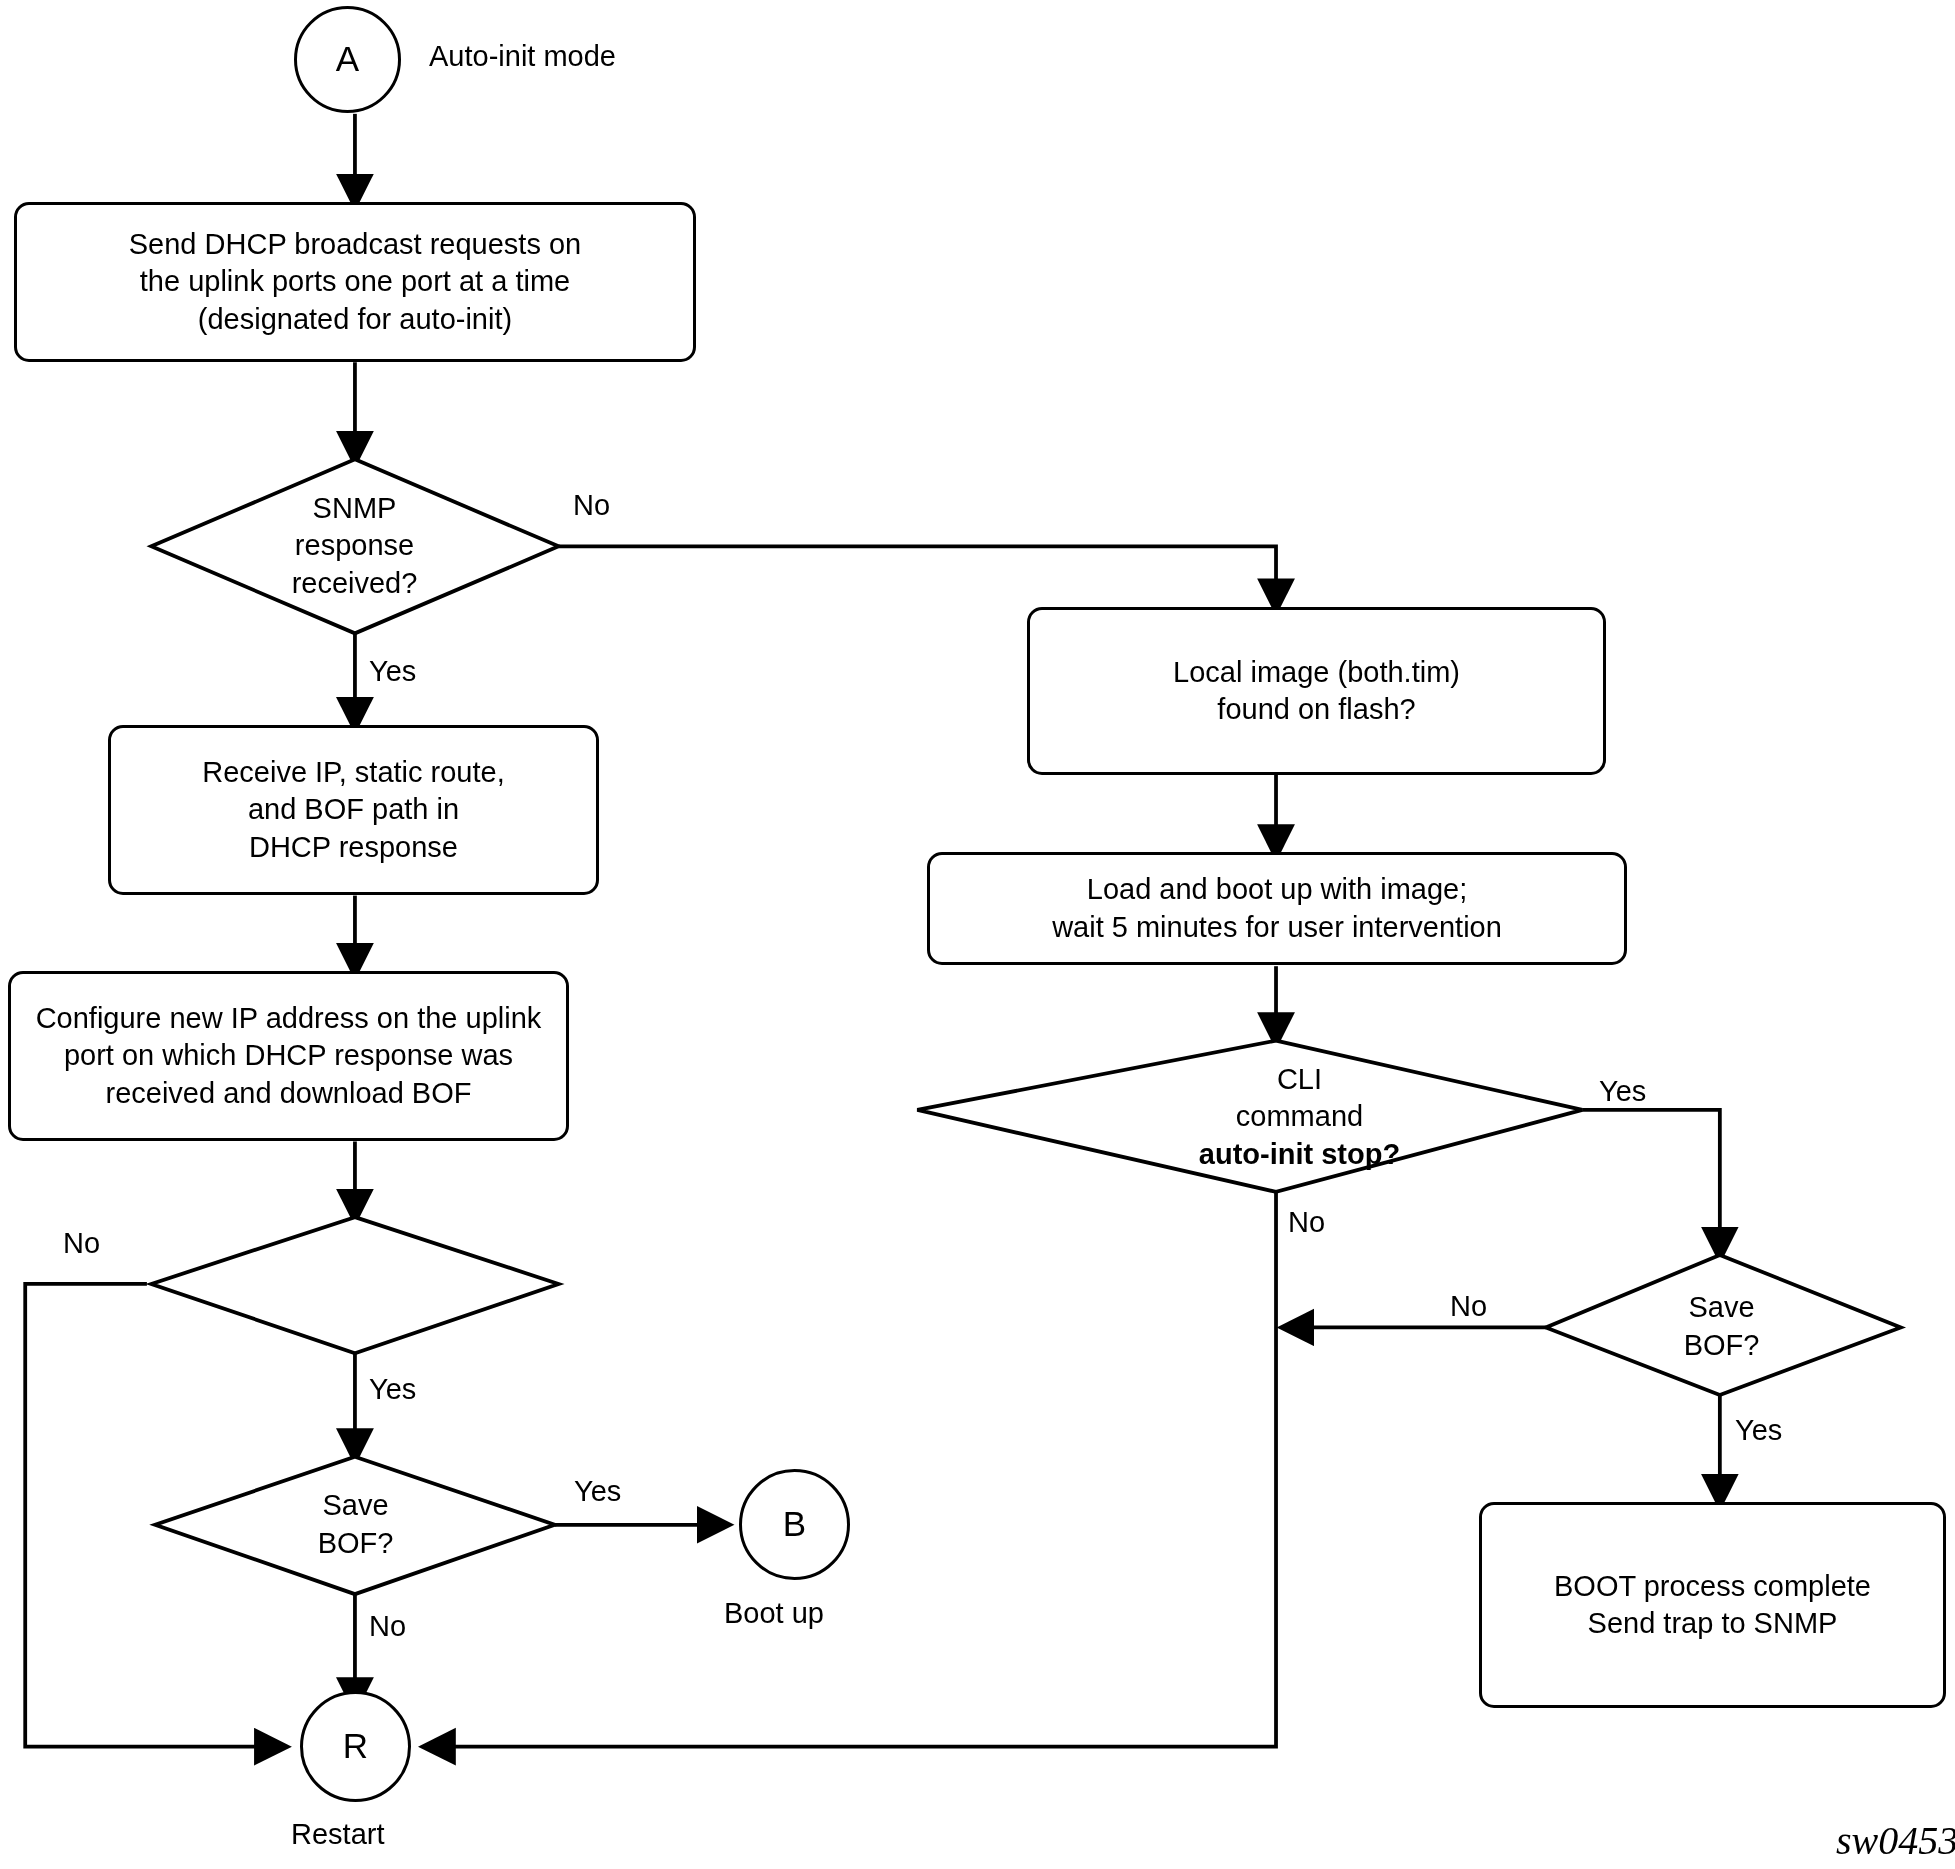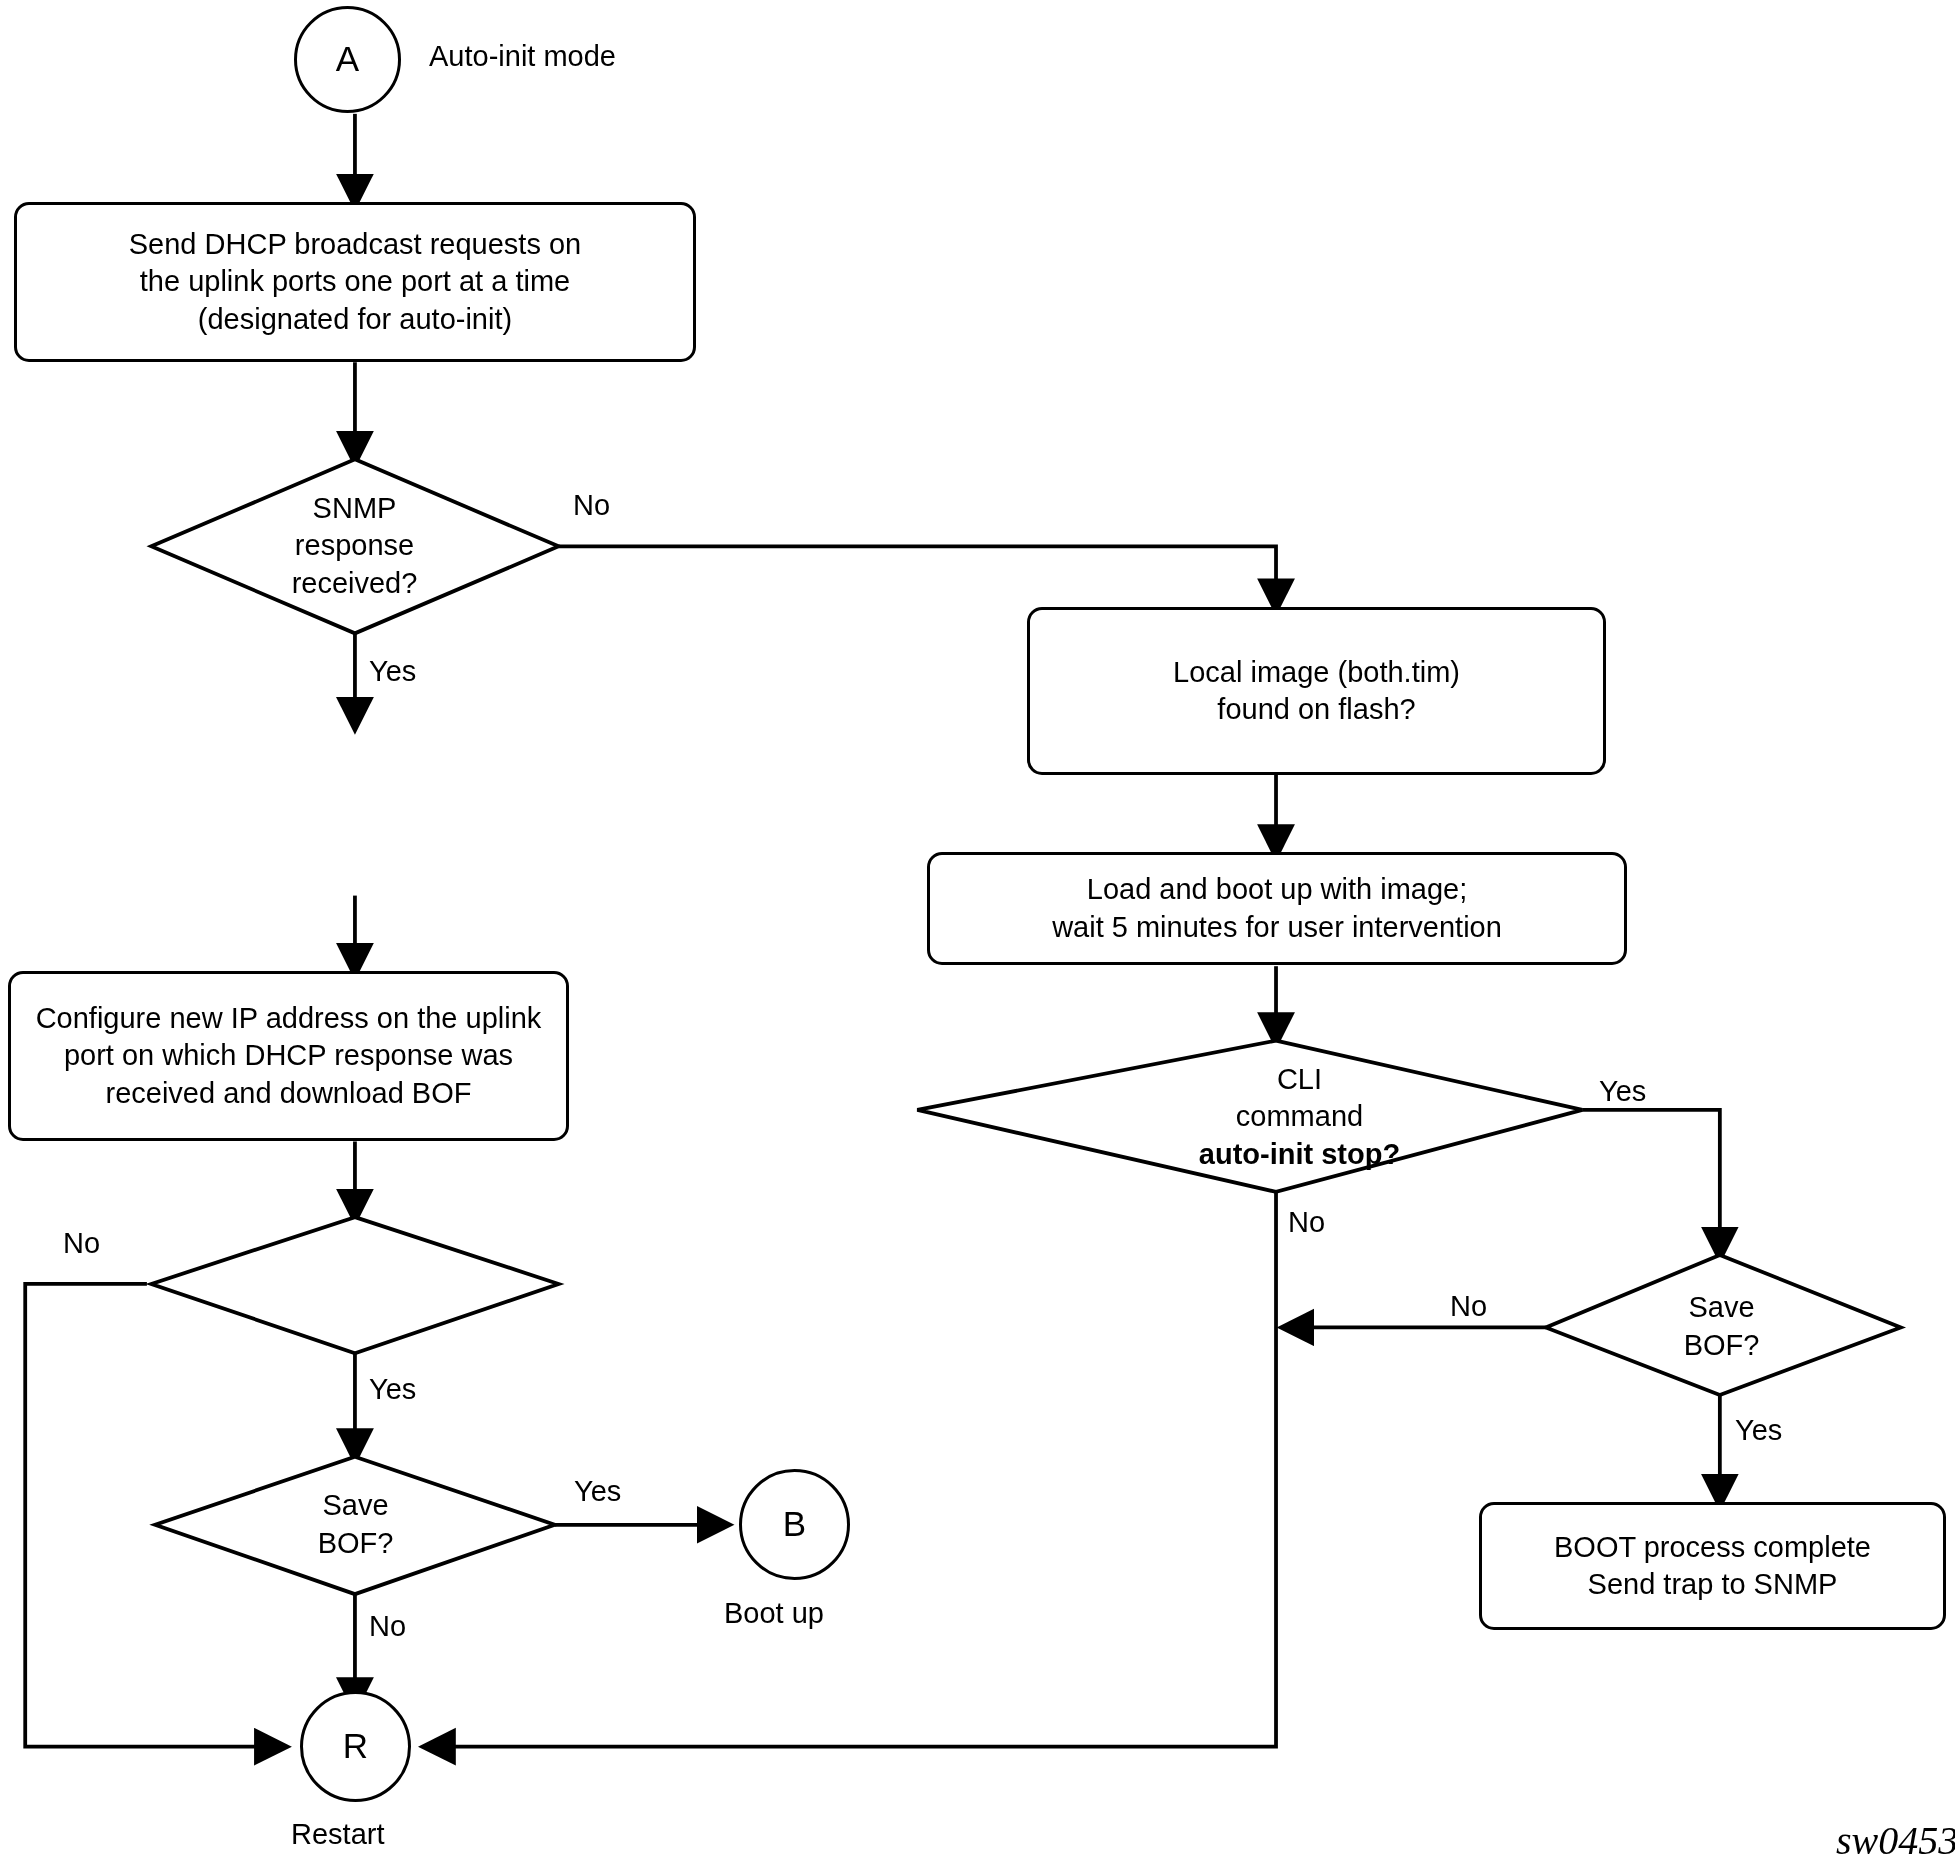--- a/index.html
+++ b/index.html
@@ -134,20 +134,23 @@
   <div class="node box" style="left:14px; top:202px; width:682px; height:160px;">Send DHCP broadcast requests on
 the uplink ports one port at a time
 (designated for auto-init)</div>
 
   <div class="diamond-text" style="left:195px; top:479px; width:319px; height:134px;">SNMP
 response
 received?</div>
   <div class="label" style="left:573px; top:487px;">No</div>
   <div class="label" style="left:369px; top:653px;">Yes</div>
 
+  <div class="node box" style="left:108px; top:725px; width:491px; height:170px;">Receive IP, static route,
+and BOF path in
+DHCP response</div>
 
   <div class="node box" style="left:8px; top:971px; width:561px; height:170px;">Configure new IP address on the uplink
 port on which DHCP response was
 received and download BOF</div>
 
   <div class="label" style="left:63px; top:1225px;">No</div>
   <div class="label" style="left:369px; top:1371px;">Yes</div>
 
   <div class="diamond-text" style="left:245px; top:1478px; width:221px; height:93px;">Save
 BOF?</div>
@@ -172,19 +175,19 @@
     <span class="bold">auto-init stop?</span>
   </div>
   <div class="label" style="left:1599px; top:1073px;">Yes</div>
   <div class="label" style="left:1288px; top:1204px;">No</div>
 
   <div class="diamond-text" style="left:1612px; top:1280px; width:219px; height:93px;">Save
 BOF?</div>
   <div class="label" style="left:1450px; top:1288px;">No</div>
   <div class="label" style="left:1735px; top:1412px;">Yes</div>
 
-  <div class="node box" style="left:1479px; top:1502px; width:467px; height:128px;">BOOT process complete
+  <div class="node box" style="left:1479px; top:1502px; width:467px; height:206px;">BOOT process complete
 Send trap to SNMP</div>
 
   <div class="corner-id" style="left:1836px; top:1817px;">sw0453</div>
 
 </div>
 
 
 </body></html>

